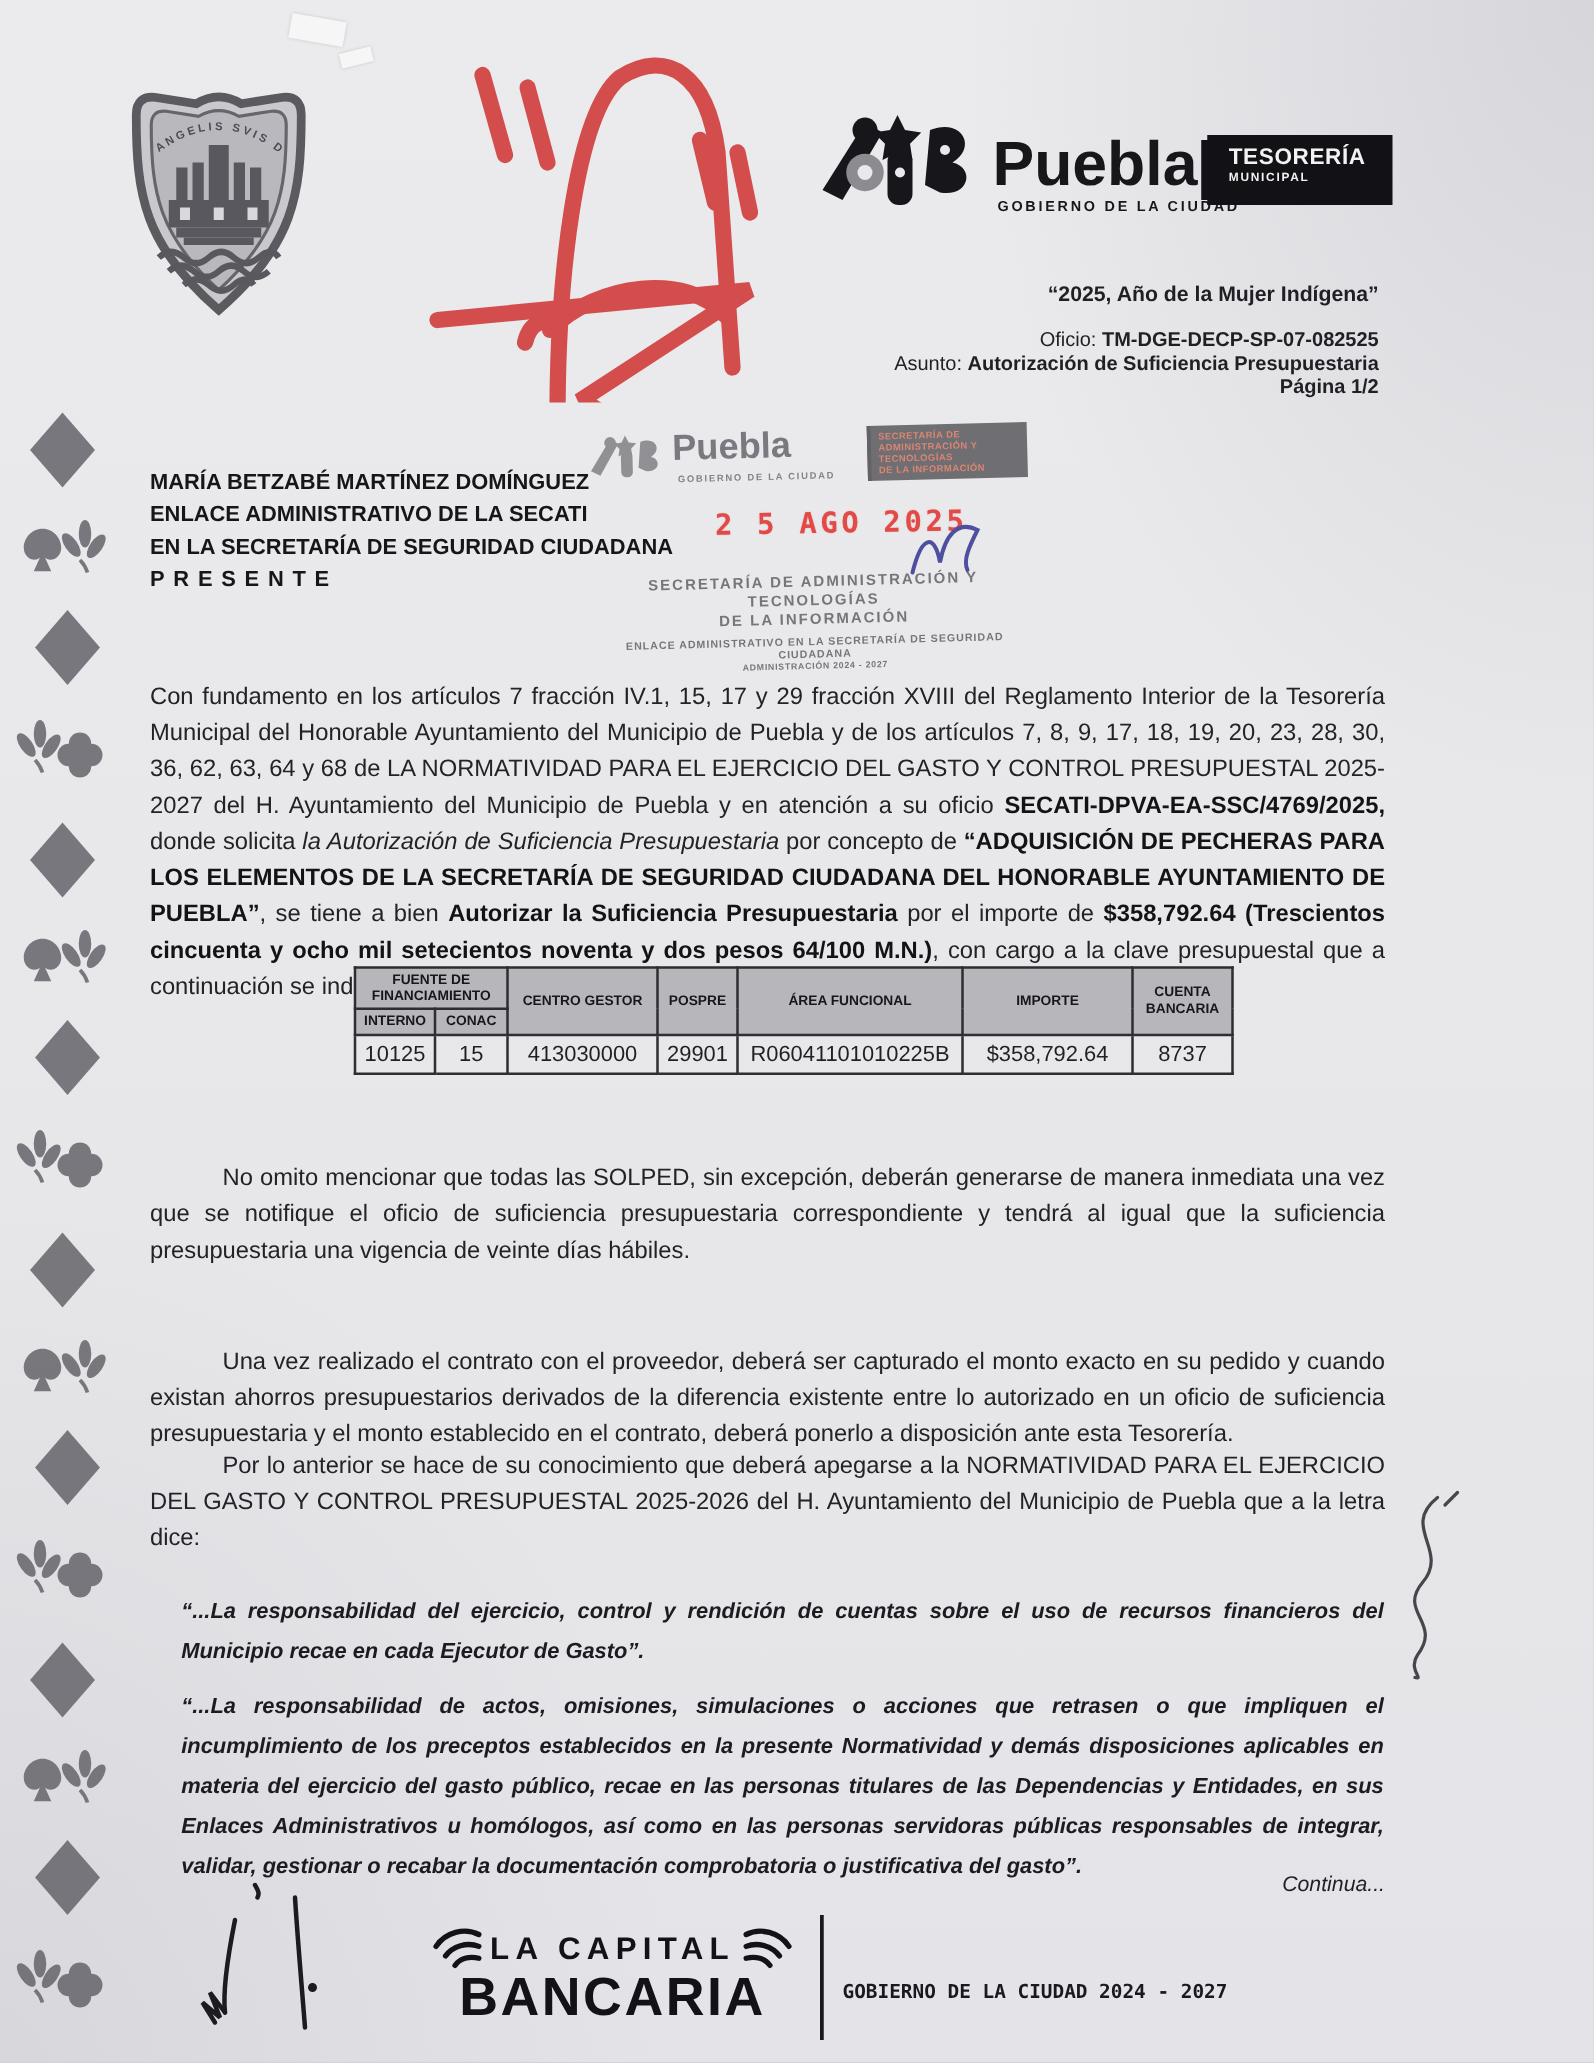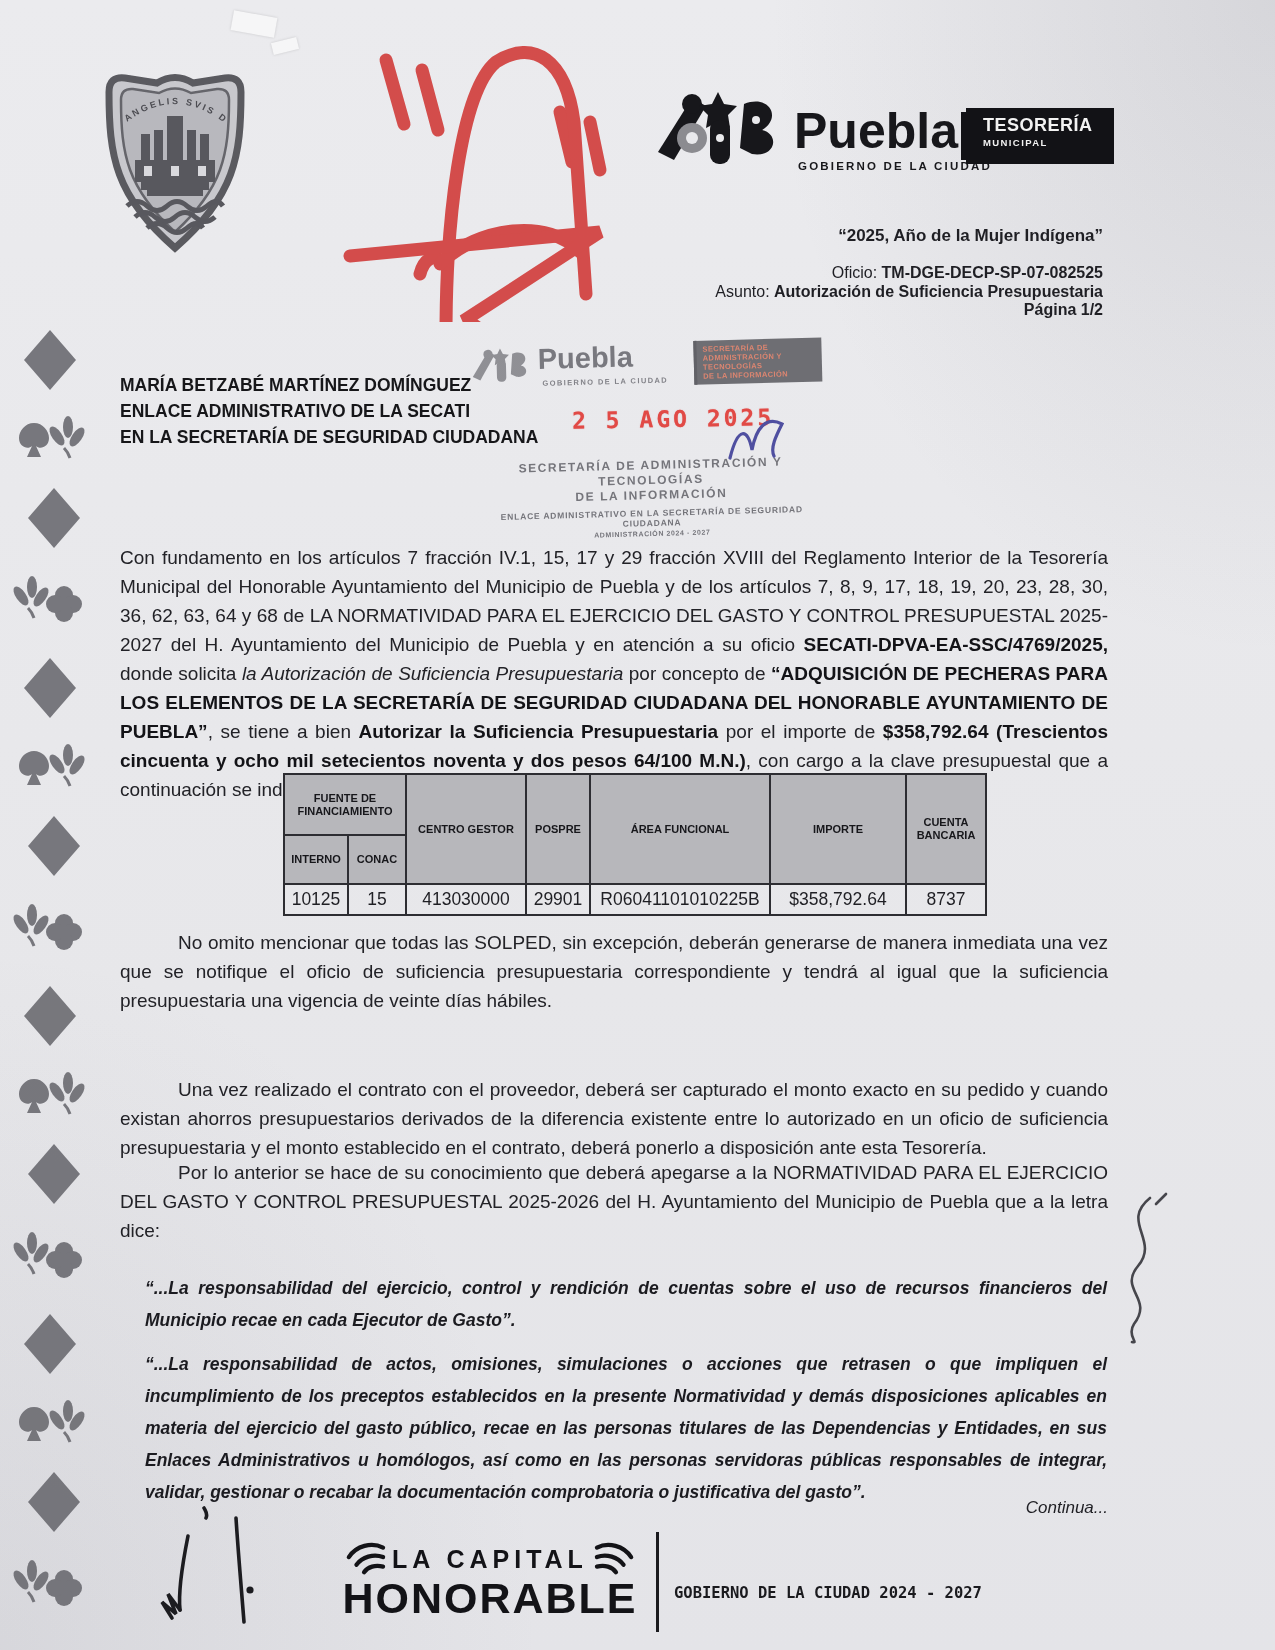--- a/index.html
+++ b/index.html
@@ -69,21 +69,21 @@
   .p4 { top:1158px; text-indent:58px; }
   .par b { color:#131317; }
   .quote { position:absolute; left:145px; width:962px; font-size:17.5px; font-weight:bold; font-style:italic; line-height:32px; text-align:justify; color:#1b1b20; }
   .q1 { top:1272px; }
   .q2 { top:1348px; }
   .continua { position:absolute; left:120px; top:1498px; width:988px; text-align:right; font-size:17px; font-weight:normal; font-style:italic; }
 
   
   .budget-table { position:absolute; left:283px; top:773px; border-collapse:collapse; }
   .budget-table th, .budget-table td { border:2px solid #2d2d32; }
-  .budget-table th { background:#b7b7bb; font-size:11px; font-weight:bold; text-align:center; padding:17px 4px; line-height:12.5px; color:#17171b; }
+  .budget-table th { background:#b7b7bb; font-size:11px; font-weight:bold; text-align:center; padding:3px 4px; line-height:12.5px; color:#17171b; }
   .budget-table td { font-size:17.5px; text-align:center; padding:4px 6px; background:transparent; }
   .col-interno { width:64px; } .col-conac { width:58px; } .col-centro { width:120px; }
   .col-pospre { width:64px; } .col-area { width:180px; } .col-importe { width:136px; } .col-cuenta { width:80px; }
 
   
   .sig-mark { position:absolute; left:148px; top:1506px; width:150px; height:130px; }
   .footer-logo { position:absolute; left:340px; top:1540px; width:300px; text-align:center; color:#131317; }
   .cap-row { display:flex; align-items:center; justify-content:center; gap:6px; }
   .cap-text { font-size:25px; font-weight:bold; letter-spacing:5px; }
   .imparable { font-size:43px; font-weight:bold; letter-spacing:2px; margin-top:-4px; }
@@ -204,20 +204,21 @@
   <div class="ref-block">
     <div><span>Oficio: </span><b>TM-DGE-DECP-SP-07-082525</b></div>
     <div><span>Asunto: </span><b>Autorización de Suficiencia Presupuestaria</b></div>
     <div><b>Página 1/2</b></div>
   </div>
 
   <div class="recipient">
     <div>MARÍA BETZABÉ MARTÍNEZ DOMÍNGUEZ</div>
     <div>ENLACE ADMINISTRATIVO DE LA SECATI</div>
     <div>EN LA SECRETARÍA DE SEGURIDAD CIUDADANA</div>
+    <div class="presente">PRESENTE</div>
   </div>
 
   <div class="stamp">
     <div class="stamp-logo-row">
       <svg class="stamp-icons" viewBox="0 0 142 96">
         <g fill="#5a5a61">
           <path d="M10,66 L44,12 L58,20 L26,74 Z"></path>
             <circle cx="44" cy="18" r="10"></circle>
           <path d="M70,6 l6,12 13,2 -9,9 2,13 -12,-6 -12,6 2,-13 -9,-9 13,-2 Z"></path>
           <rect x="62" y="34" width="20" height="44" rx="9"></rect>
@@ -309,21 +310,21 @@
       </svg>
       <span class="cap-text">LA CAPITAL</span>
       <svg width="42" height="38" viewBox="0 0 42 40">
         <g stroke="#131317" stroke-width="4.5" fill="none" stroke-linecap="round">
           <path d="M2,8 C14,2 30,6 38,18"></path>
             <path d="M2,18 C12,14 24,18 30,26"></path>
             <path d="M2,28 C10,26 18,28 22,34"></path>
         </g>
       </svg>
     </div>
-    <div class="imparable">HONORABLE</div>
+    <div class="imparable">BANCARIA</div>
   </div>
 
   <div class="footer-divider"></div>
 
   <div class="footer-contact">
     <div>GOBIERNO DE LA CIUDAD 2024 - 2027</div>
     
     
     
   </div>

